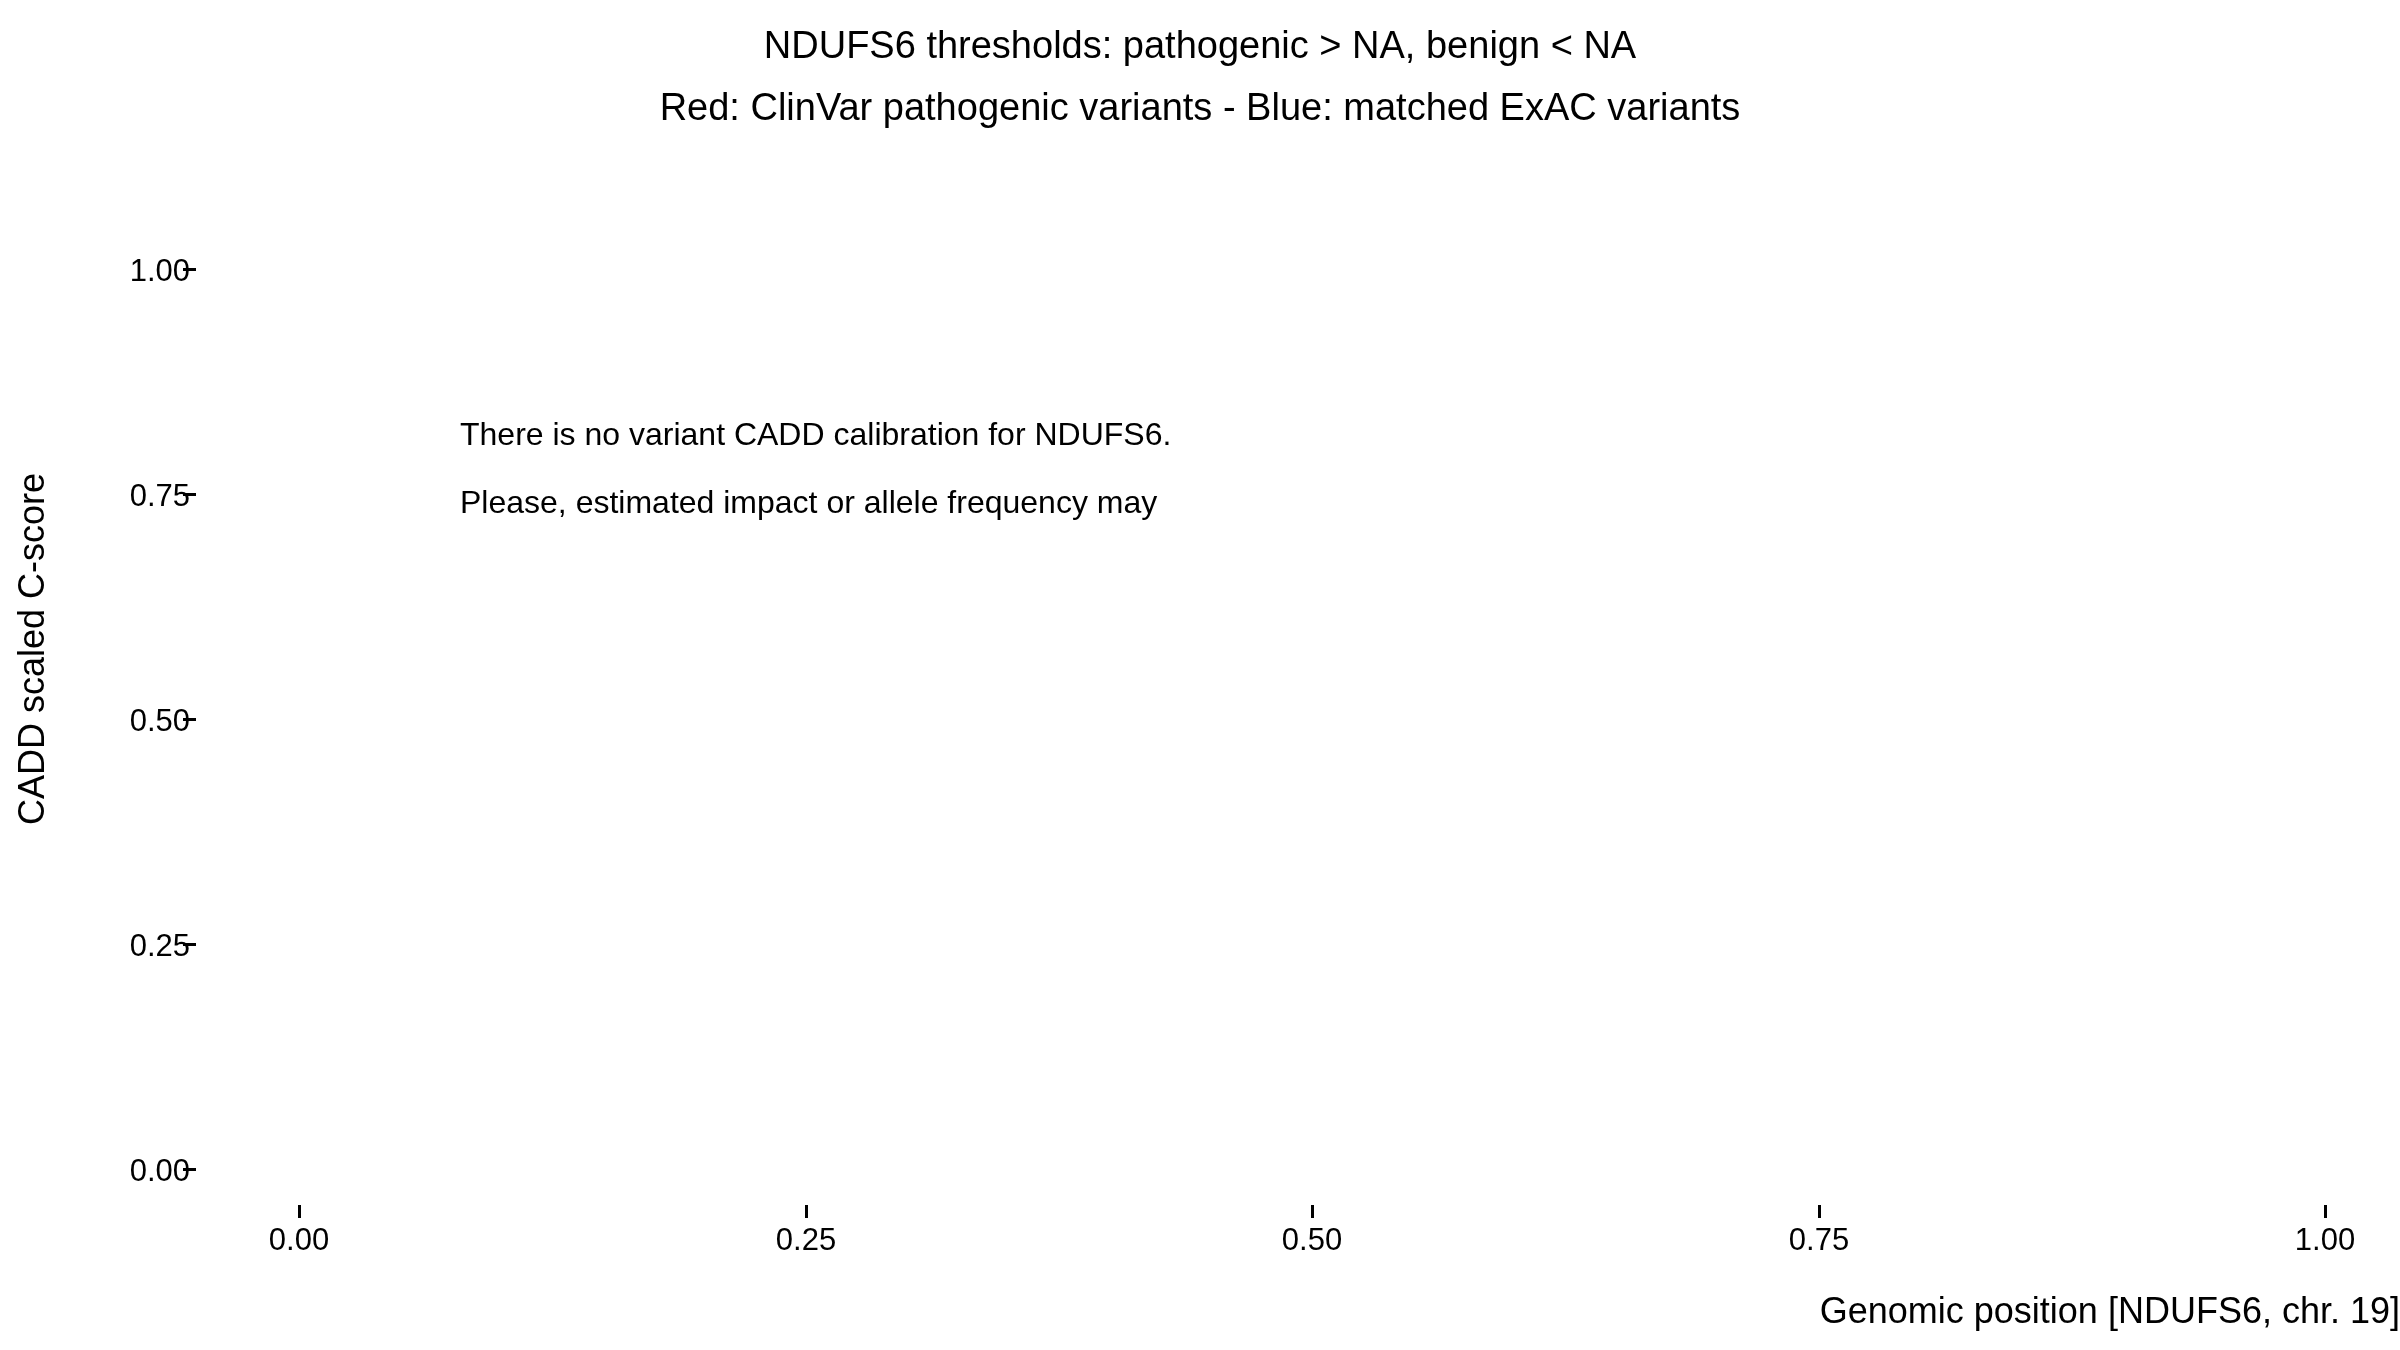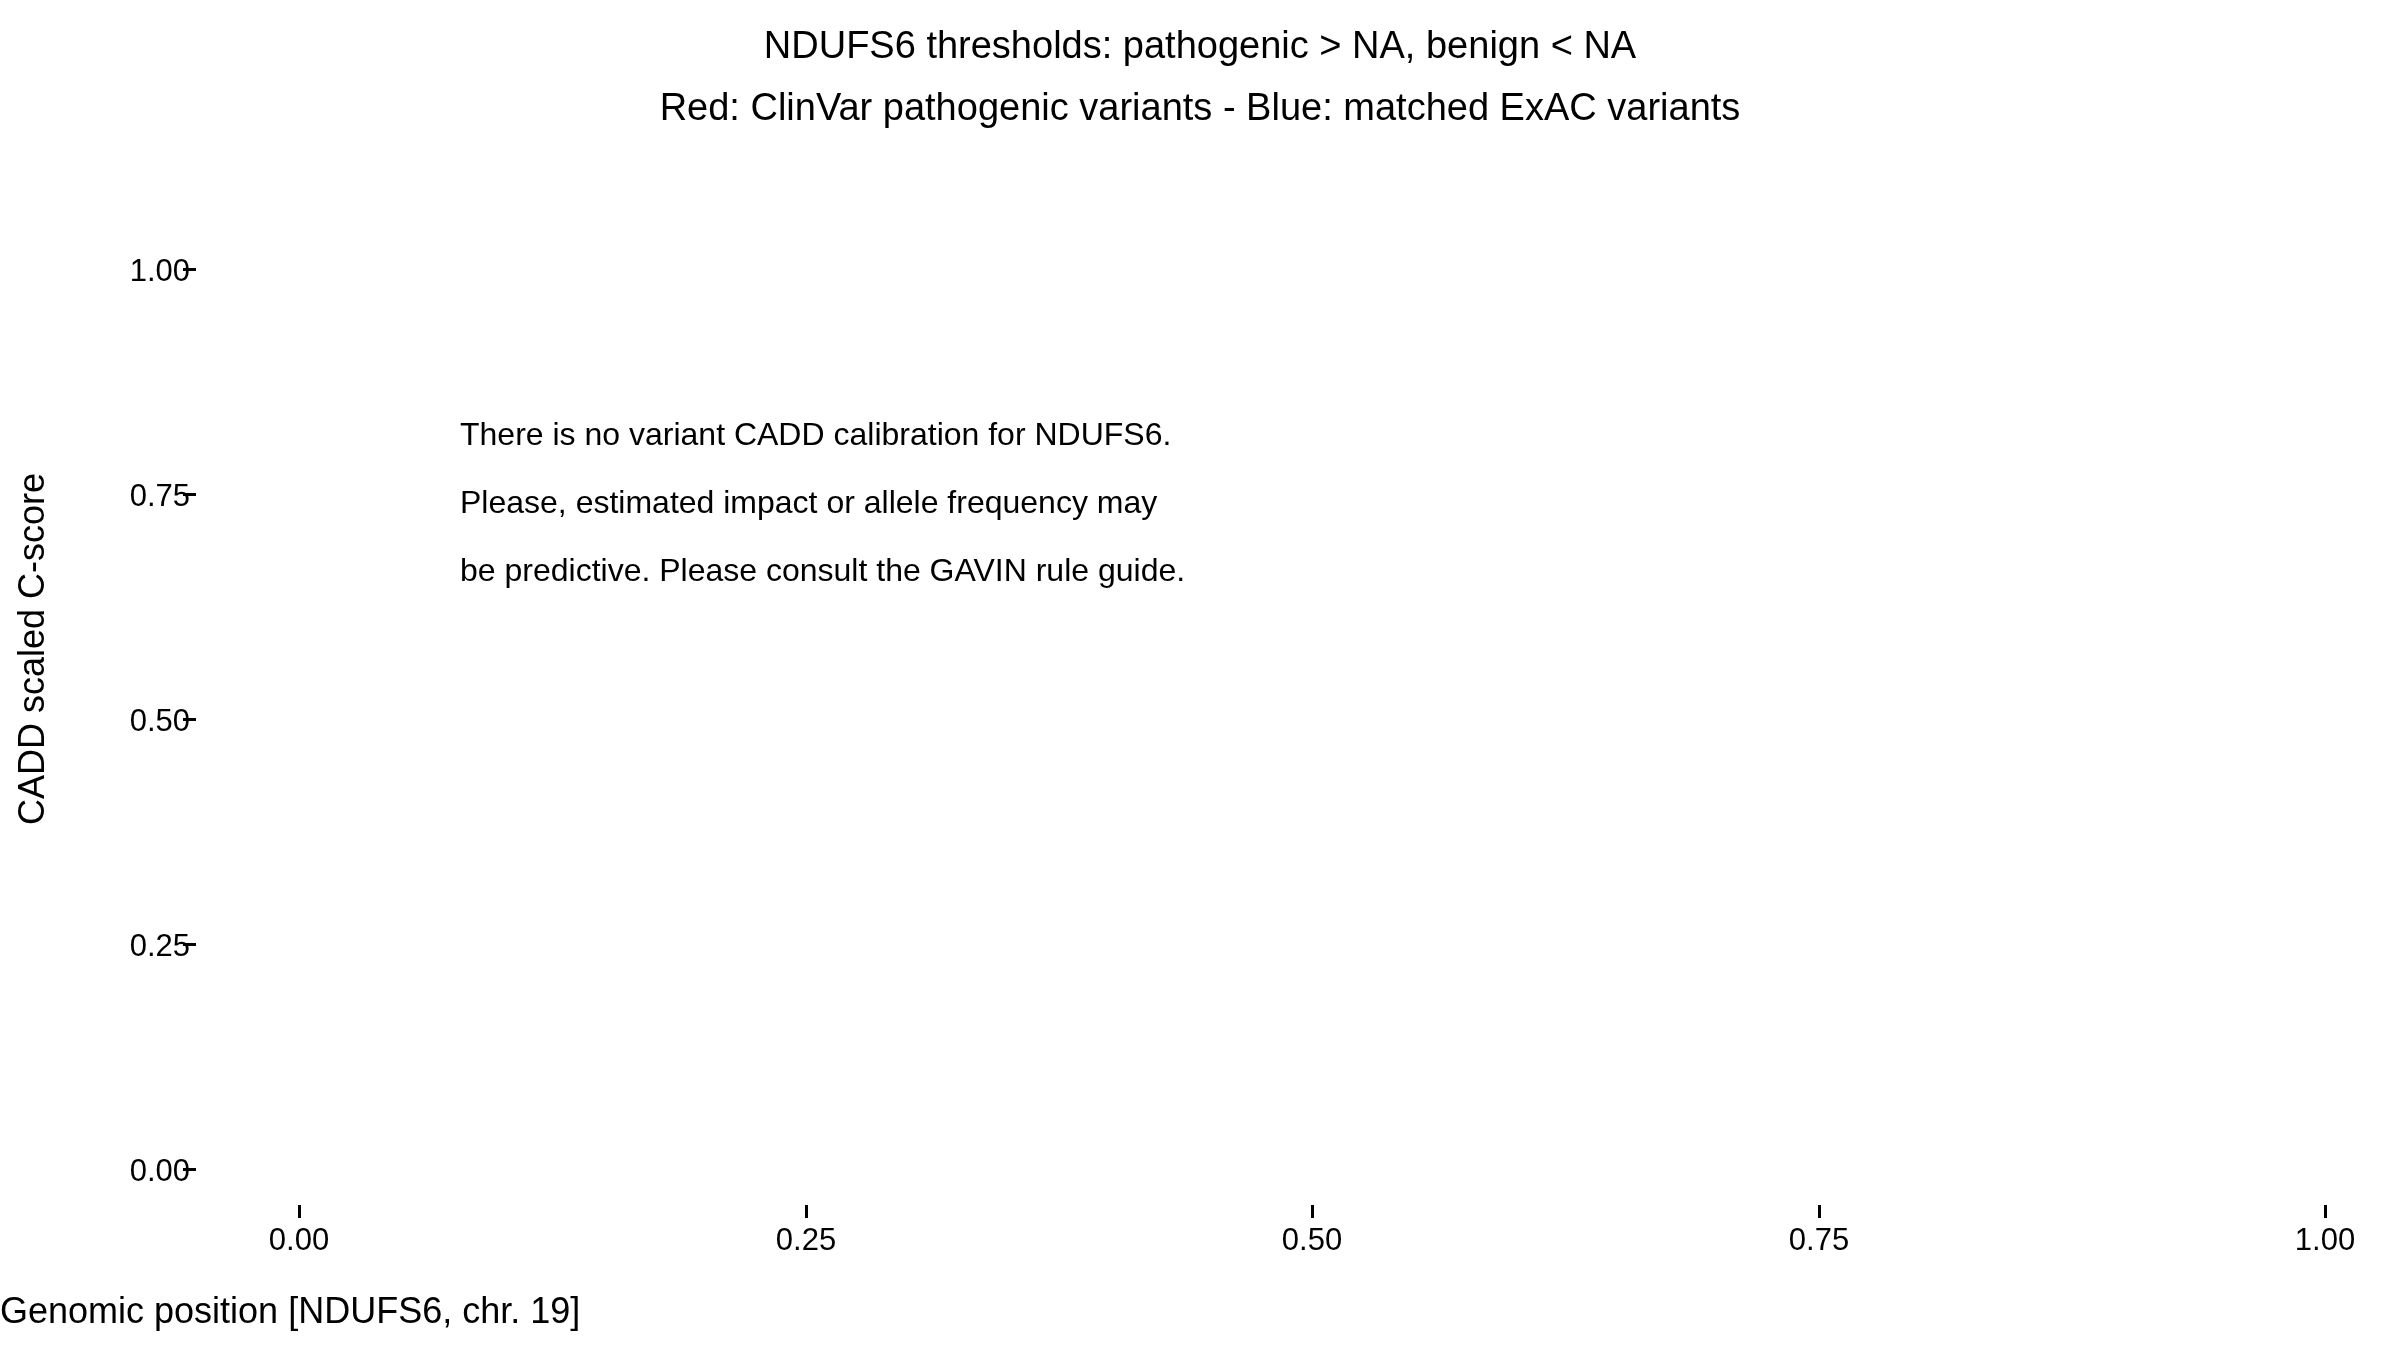--- a/index.html
+++ b/index.html
@@ -78,21 +78,21 @@
     height: 3px;
     background: #000000;
   }
 
   
   .x-axis-title {
     position: absolute;
     left: 0;
     top: 1290px;
     width: 2400px;
-    text-align: left;
+    text-align: right;
     font-size: 36px;
     white-space: pre;
   }
   .x-tick-label {
     position: absolute;
     width: 160px;
     text-align: center;
     font-size: 31px;
     white-space: pre;
   }
@@ -120,21 +120,20 @@
   <div class="title-block">
     <div class="title-line">NDUFS6 thresholds: pathogenic &gt; NA, benign &lt; NA</div>
     <div class="title-line">Red: ClinVar pathogenic variants - Blue: matched ExAC variants</div>
   </div>
 
   <div class="panel"></div>
 
   <div class="annot-block">
     <div class="annot-line">There is no variant CADD calibration for NDUFS6.</div>
     <div class="annot-line">Please, estimated impact or allele frequency may</div>
-    <div class="annot-line">be predictive. Please consult the GAVIN rule guide.</div>
   </div>
 
   <div class="y-axis-title">CADD scaled C-score</div>
 
   <div class="y-tick-label" style="left:50px; top:253px;">1.00</div>
   <div class="y-tick-mark" style="left:183px; top:268px;"></div>
 
   <div class="y-tick-label" style="left:50px; top:478px;">0.75</div>
   <div class="y-tick-mark" style="left:183px; top:493px;"></div>
 

